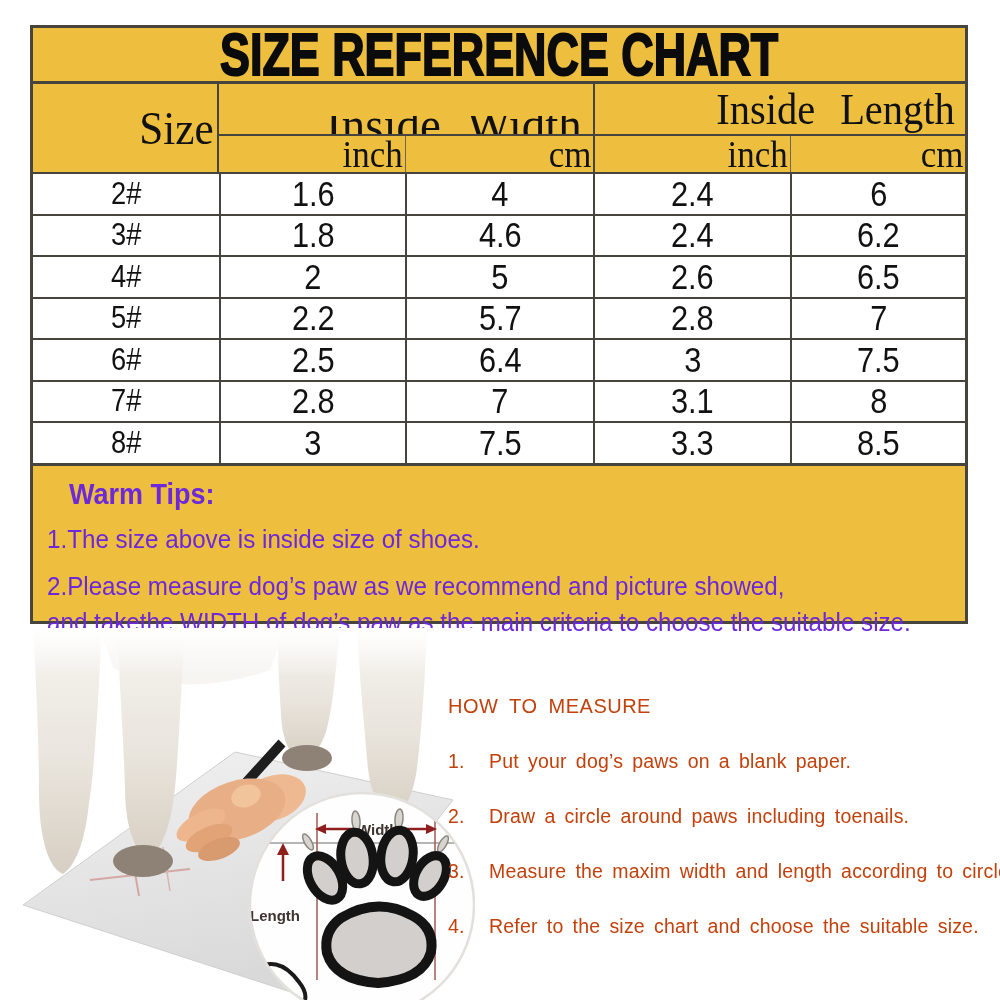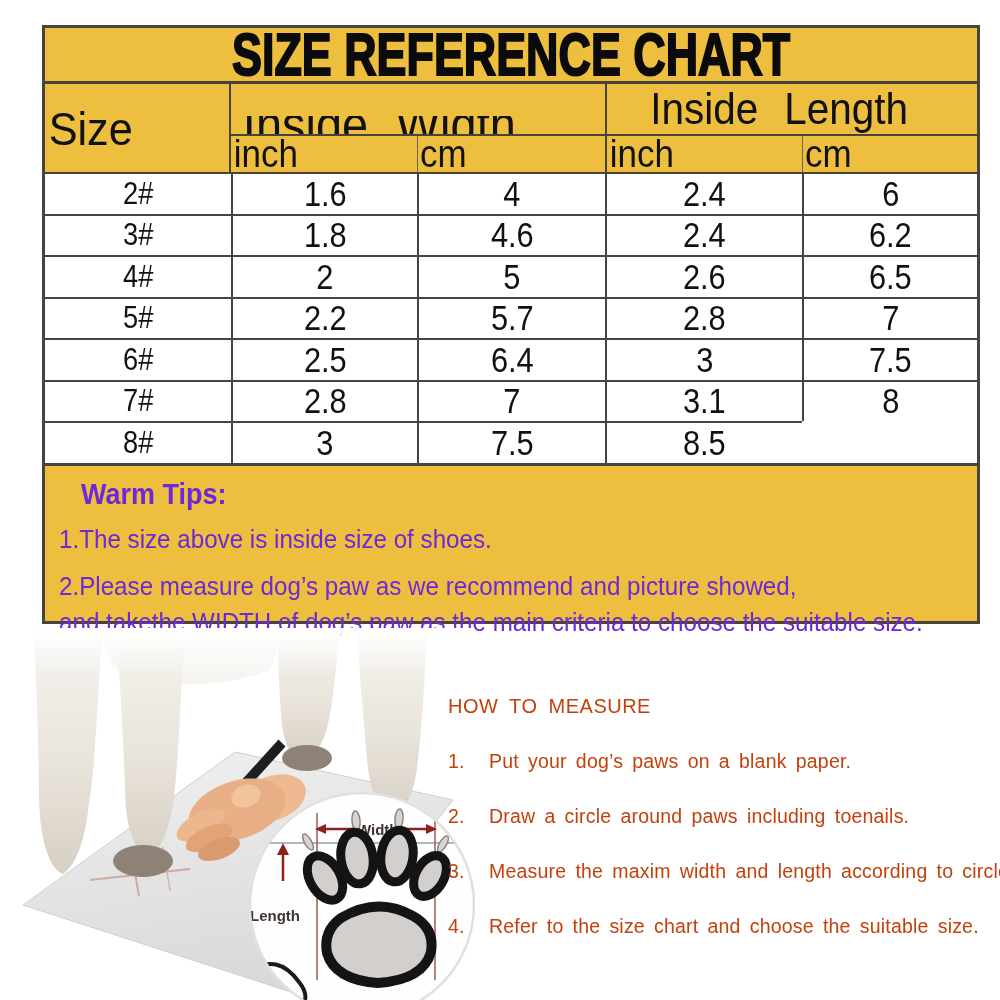--- a/index.html
+++ b/index.html
@@ -6,28 +6,28 @@
     --yl:#EEBF3E;
     --bd:#46443C;
     --ink:#111111;
     --red:#8E1F1C;
   }
   html,body{margin:0;padding:0;background:#fff;}
   .page{position:relative;width:1000px;height:1000px;background:#fff;overflow:hidden;
         font-family:"Liberation Sans",sans-serif;color:var(--ink);}
 
   
-  .chart-box{position:absolute;left:42px;top:25px;width:932px;border:3px solid var(--bd);background:#fff;}
+  .chart-box{position:absolute;left:30px;top:25px;width:932px;border:3px solid var(--bd);background:#fff;}
   .chart-title{height:53px;background:var(--yl);border-bottom:3px solid var(--bd);
                display:flex;align-items:center;justify-content:center;overflow:hidden;}
   .chart-title span{font-size:59px;font-weight:900;color:#0b0b0b;letter-spacing:0px;
                     transform:scale(0.76,1.02);white-space:nowrap;-webkit-text-stroke:2px #0b0b0b;}
 
   .hdr{display:grid;grid-template-columns:186px 186px 188px 197px 175px;grid-template-rows:52px 36px;background:var(--yl);}
-  .hdr div{display:flex;align-items:center;justify-content:flex-start;overflow:hidden;}
+  .hdr div{display:flex;align-items:center;justify-content:flex-end;overflow:hidden;font-family:Liberation Serif, serif;}
   .h-size{grid-area:1/1/3/2;border-right:2px solid var(--bd);font-size:47px;}
   .h-iw{grid-area:1/2/2/4;border-bottom:2px solid var(--bd);font-size:51px;word-spacing:16px;margin-top:32px;}
   .h-il{grid-area:1/4/2/6;border-left:2px solid var(--bd);border-bottom:2px solid var(--bd);font-size:44px;word-spacing:16px;padding-left:32px;}
   .h-u1{grid-area:2/2/3/3;}
   .h-u2{grid-area:2/3/3/4;border-left:1.5px solid #6b6657;}
   .h-u3{grid-area:2/4/3/5;border-left:2px solid var(--bd);}
   .h-u4{grid-area:2/5/3/6;border-left:1.5px solid #6b6657;}
   .unit{font-size:38px;}
   .hdr .cx{display:inline-block;transform:scaleX(0.92);}
 
@@ -187,20 +187,23 @@
         </div>
 
       <div class="szc">
           <span class="cx">8#</span>
         </div>
       <div class="vl">
           <span class="cx">3</span>
         </div>
       <div class="vl">
           <span class="cx">7.5</span>
+        </div>
+      <div class="vl">
+          <span class="cx">3.3</span>
         </div>
       <div class="vl">
           <span class="cx">8.5</span>
         </div>
     </div>
 
     <div class="tips">
       <div class="t-head"><span>Warm Tips:</span></div>
       <div class="t-line l1"><span>1.The size above is inside size of shoes.</span></div>
       <div class="t-line l2"><span>2.Please measure dog’s paw as we recommend and picture showed,</span></div>

